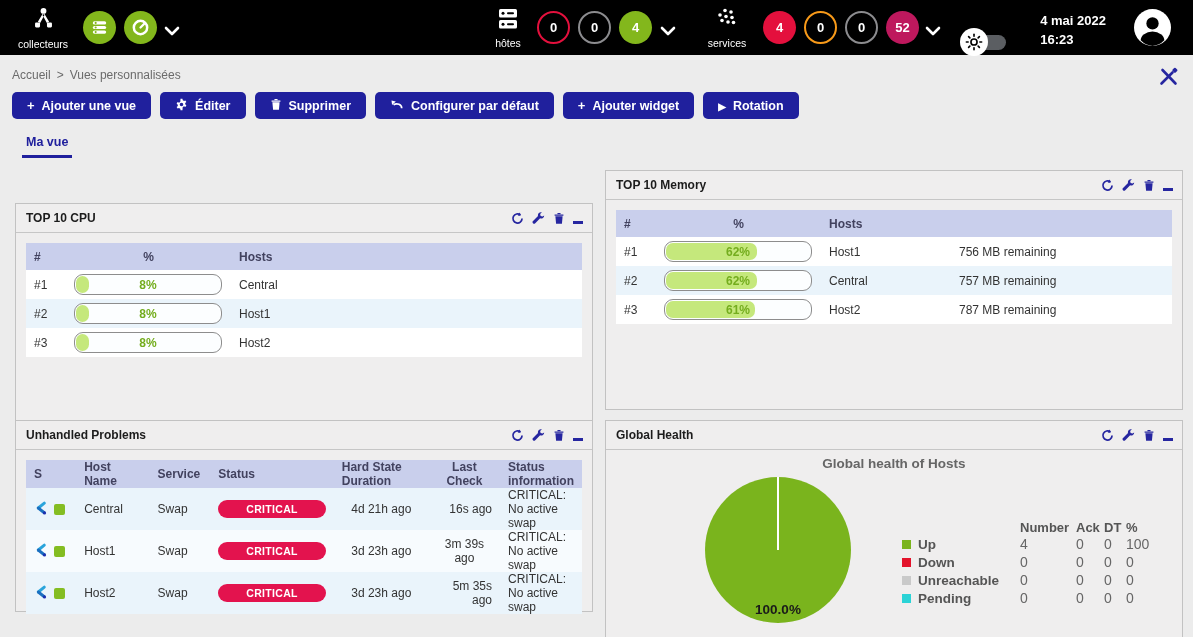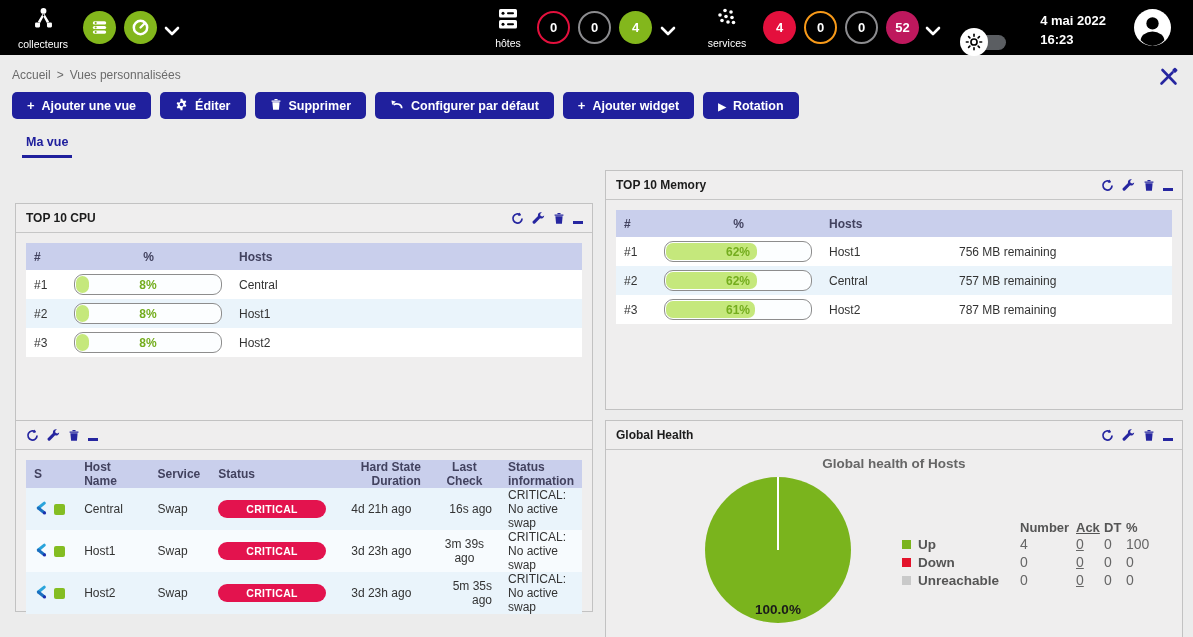--- a/index.html
+++ b/index.html
@@ -62,21 +62,21 @@
 
   
   .gh-title { position:absolute; top:6px; width:100%; text-align:center; font-weight:bold; font-size:13.5px; color:#666; }
   .pie { position:absolute; left:99px; top:27px; width:146px; height:146px; border-radius:50%; background:#7ab41d; }
   .pie-line { position:absolute; left:50%; top:0; width:2px; height:50%; background:#fff; transform:translateX(-50%); }
   .pie-label { position:absolute; bottom:6px; width:100%; text-align:center; font-weight:bold; font-size:13.5px; color:#1a1a1a; }
   .legend { position:absolute; left:296px; top:70px; border-collapse:collapse; }
   .legend th { font-size:13px; color:#555; font-weight:bold; text-align:left; padding:0; }
   .legend td { font-size:14px; color:#666; padding:1px 0; }
   .legend .lg-label { font-weight:bold; color:#555; font-size:13.5px; width:118px; }
-  .legend .lg-num { width:56px; } .legend .lg-ack { width:28px;text-decoration:underline; } .legend .lg-dt { width:22px; } .legend .lg-pct { width:42px; }
+  .legend .lg-num { width:56px; } .legend .lg-ack { width:28px; } .legend .lg-dt { width:22px; } .legend .lg-pct { width:42px; }
   .lg-square { display:inline-block; width:9px; height:9px; margin-right:7px; }
 </style>
 </head>
 <body>
 
 <div class="topbar">
 
   <div class="tb-group" style="left:14px; top:6px; width:58px;">
     <span>
       <svg width="27" height="26" viewBox="0 0 24 24">
@@ -399,20 +399,21 @@
             <td style="cursor:pointer;">Host2</td>
             <td>787 MB remaining</td>
           </tr>
         </tbody>
     </table>
   </div>
 </div>
 
 <div class="widget" id="w-problems">
   <div class="widget-header">
+    <span class="widget-title">Unhandled Problems</span>
     <span class="widget-icons">
         <span class="wic">
           <svg width="13" height="13" viewBox="0 0 16 16">
             <path d="M13.6 8a5.6 5.6 0 1 1-2-4.3" fill="none" stroke="#2626a0" stroke-width="2.1"></path>
             <path d="M10.8.6l1.2 3.6-3.7.4z" fill="#2626a0"></path>
           </svg>
         </span>
         <span class="wic">
           <svg width="13" height="13" viewBox="0 0 16 16" fill="#2626a0">
             <path d="M15 4.2a3.8 3.8 0 0 1-5 3.6L4 13.9A1.9 1.9 0 0 1 1.3 11L7.4 5a3.8 3.8 0 0 1 4.8-4.6L10 2.6l.6 2.4 2.4.6z"></path>
@@ -431,21 +432,21 @@
       </span>
   </div>
   <div class="widget-body">
     <table class="dash" style="font-size:12px;">
       <thead>
           <tr>
         <th style="width:52px;">S</th>
         <th style="width:84px;">Host Name</th>
         <th style="width:62px;">Service</th>
         <th style="width:80px;">Status</th>
-        <th style="width:112px; text-align:right;">Hard State Duration</th>
+        <th style="width:112px; text-align:left;">Hard State Duration</th>
         <th style="width:82px; text-align:center;">Last Check</th>
         <th>Status information</th>
       </tr>
         </thead>
       <tbody id="problem-rows">
           <tr class="prow-a">
             <td>
               <span class="s-cell">
                 <span style="cursor:pointer;"><svg width="15" height="16" viewBox="0 0 16 16">
                     <path d="M11 2.8 4.6 8" fill="none" stroke="#2aa4db" stroke-width="3.1" stroke-linecap="round"></path>
@@ -561,16 +562,23 @@
             <td class="lg-dt">0</td>
             <td class="lg-pct">0</td>
           </tr>
           <tr>
             <td class="lg-label"><span class="lg-square" style="background:#c9c9c9"></span><span>Unreachable</span></td>
             <td class="lg-num">0</td>
             <td class="lg-ack">0</td>
             <td class="lg-dt">0</td>
             <td class="lg-pct">0</td>
           </tr>
+          <tr>
+            <td class="lg-label"><span class="lg-square" style="background:#2bd3d6"></span><span>Pending</span></td>
+            <td class="lg-num">0</td>
+            <td class="lg-ack">0</td>
+            <td class="lg-dt">0</td>
+            <td class="lg-pct">0</td>
+          </tr>
         </tbody>
     </table>
   </div>
 </div>
 
 </body></html>

